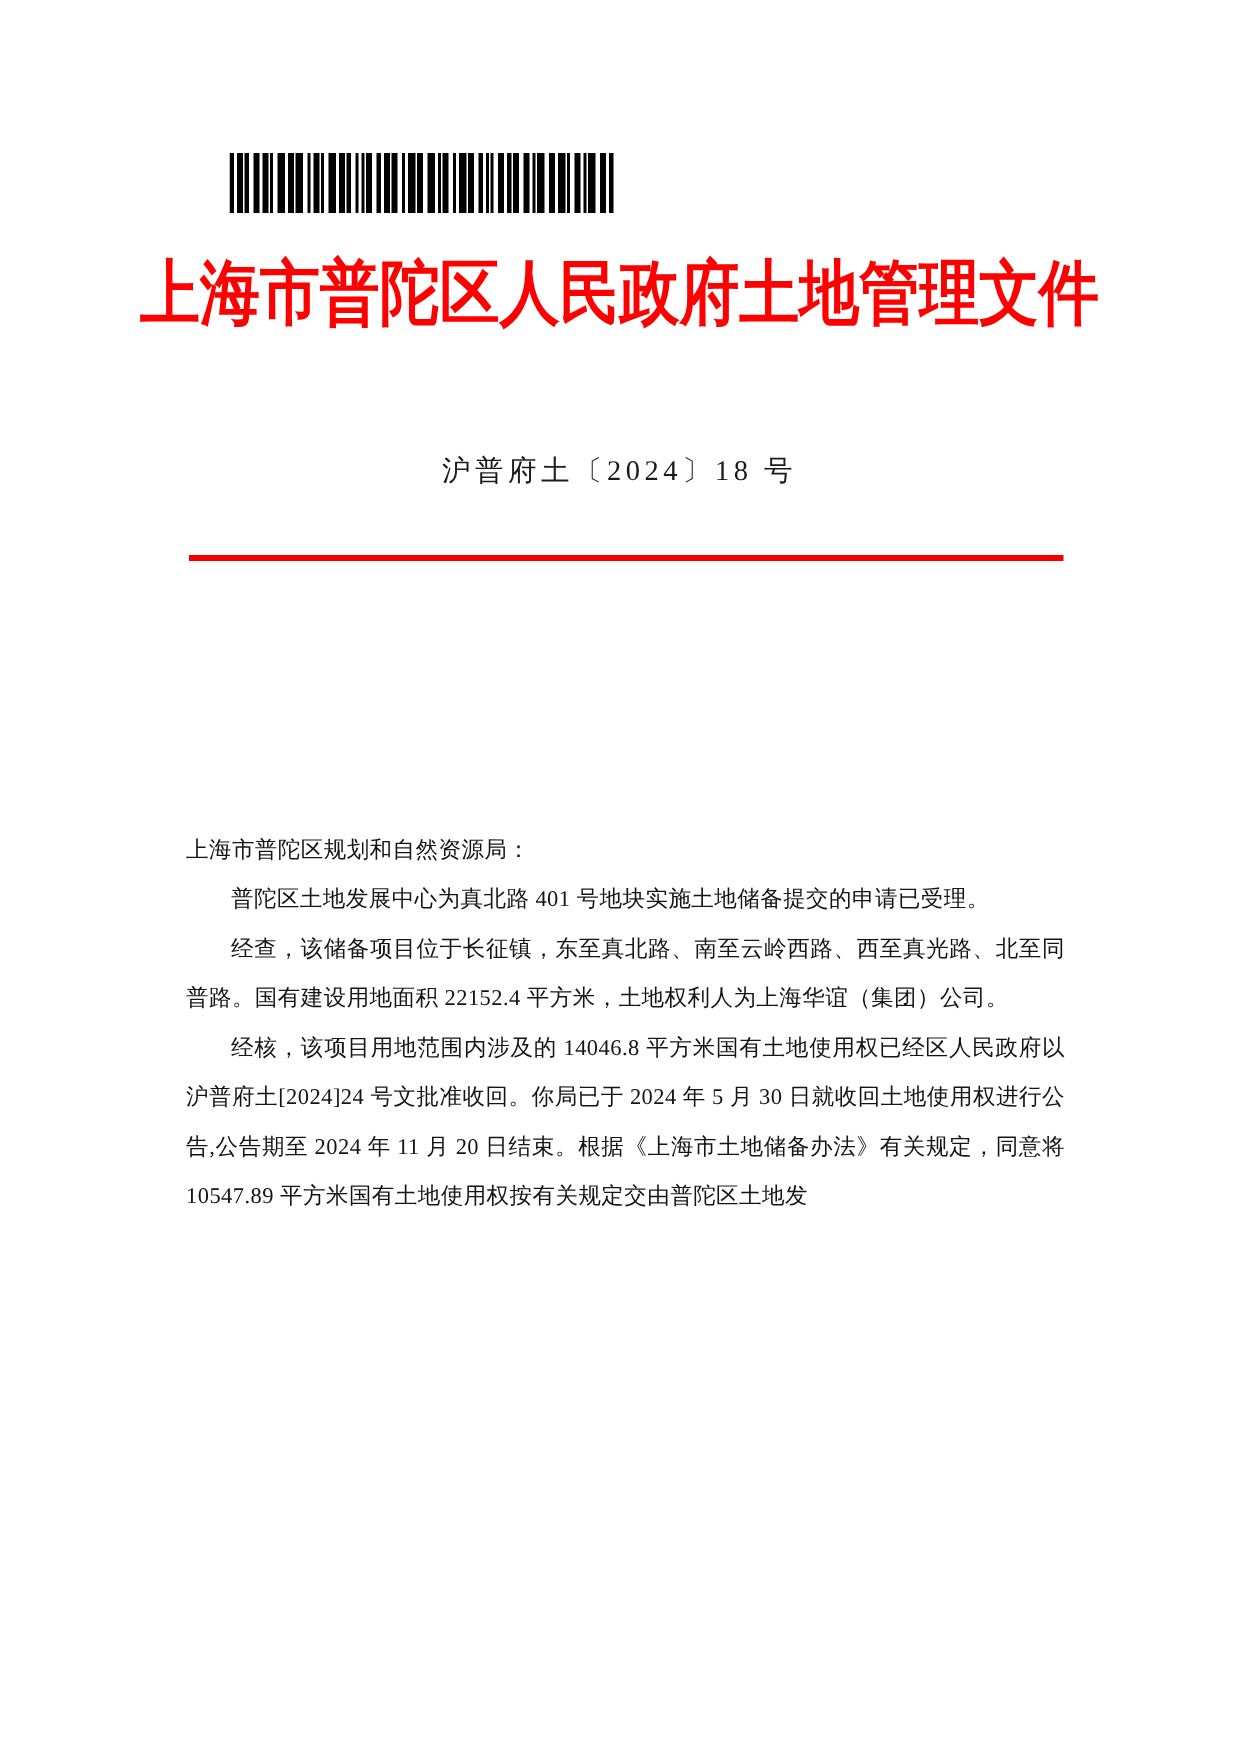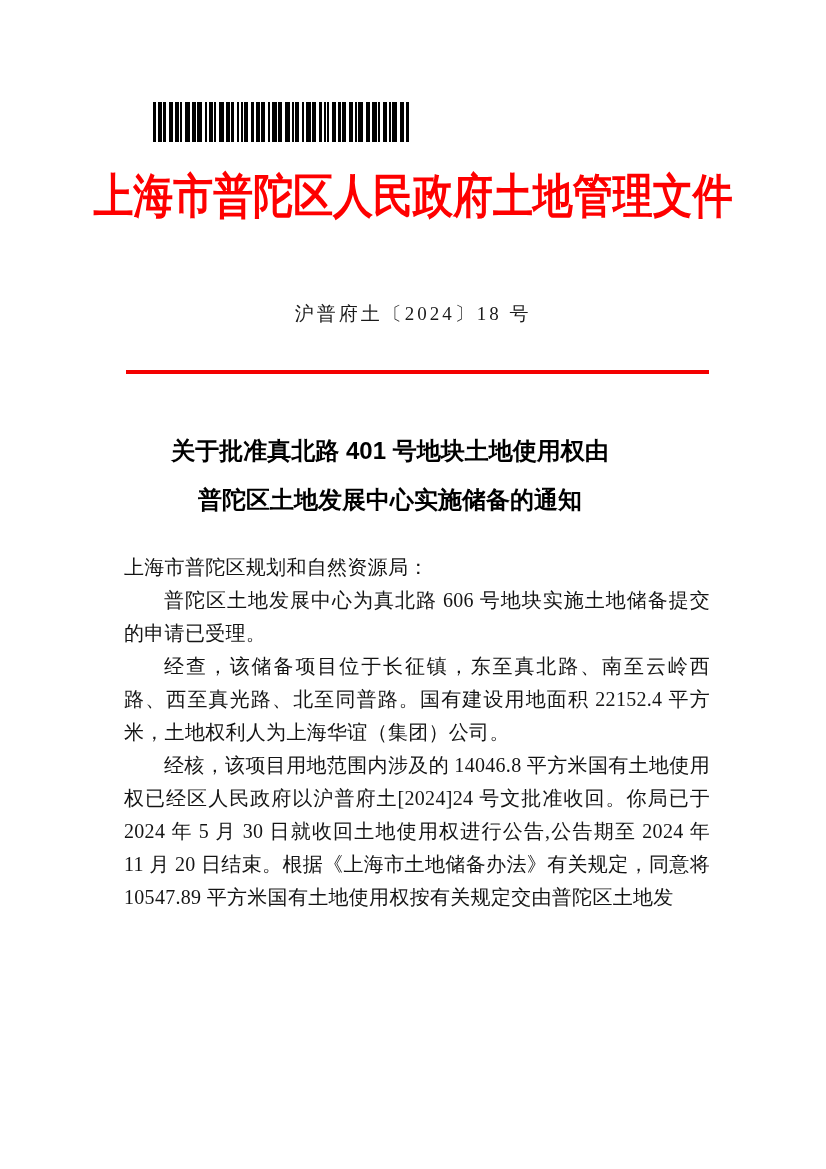--- a/index.html
+++ b/index.html
@@ -83,21 +83,21 @@
     line-height: 49px;
     color: #000000;
     font-family: "Liberation Sans", "DejaVu Sans", sans-serif;
     transform: translateX(-23px);
   }
   .body-text {
     position: absolute;
     left: 124px;
     top: 551px;
     width: 586px;
-    font-size: 20px;
+    font-size: 15px;
     line-height: 33px;
     letter-spacing: 0.3px;
     text-align: justify;
     color: #141414;
   }
   .body-text p {
     margin: 0;
   }
   .body-text p.indent {
     text-indent: 2em;
@@ -204,25 +204,21 @@
       <i style="width:4px;background:#000"></i>
     </div>
 
 
   <div class="masthead">上海市普陀区人民政府土地管理文件</div>
 
   <div class="doc-number">沪普府土〔2024〕18 号</div>
 
   <div class="red-rule"></div>
 
-  <div class="subject">
-    <div>关于批准真北路 401 号地块土地使用权由</div>
-    <div>普陀区土地发展中心实施储备的通知</div>
-  </div>
 
   <div class="body-text">
     <p>上海市普陀区规划和自然资源局：</p>
-    <p class="indent">普陀区土地发展中心为真北路 606 号地块实施土地储备提交的申请已受理。</p>
+    <p class="indent">普陀区土地发展中心为真北路 401 号地块实施土地储备提交的申请已受理。</p>
     <p class="indent">经查，该储备项目位于长征镇，东至真北路、南至云岭西路、西至真光路、北至同普路。国有建设用地面积 22152.4 平方米，土地权利人为上海华谊（集团）公司。</p>
     <p class="indent">经核，该项目用地范围内涉及的 14046.8 平方米国有土地使用权已经区人民政府以沪普府土[2024]24 号文批准收回。你局已于 2024 年 5 月 30 日就收回土地使用权进行公告,公告期至 2024 年 11 月 20 日结束。根据《上海市土地储备办法》有关规定，同意将 10547.89 平方米国有土地使用权按有关规定交由普陀区土地发</p>
   </div>
 
 </div>
 
 </body></html>

